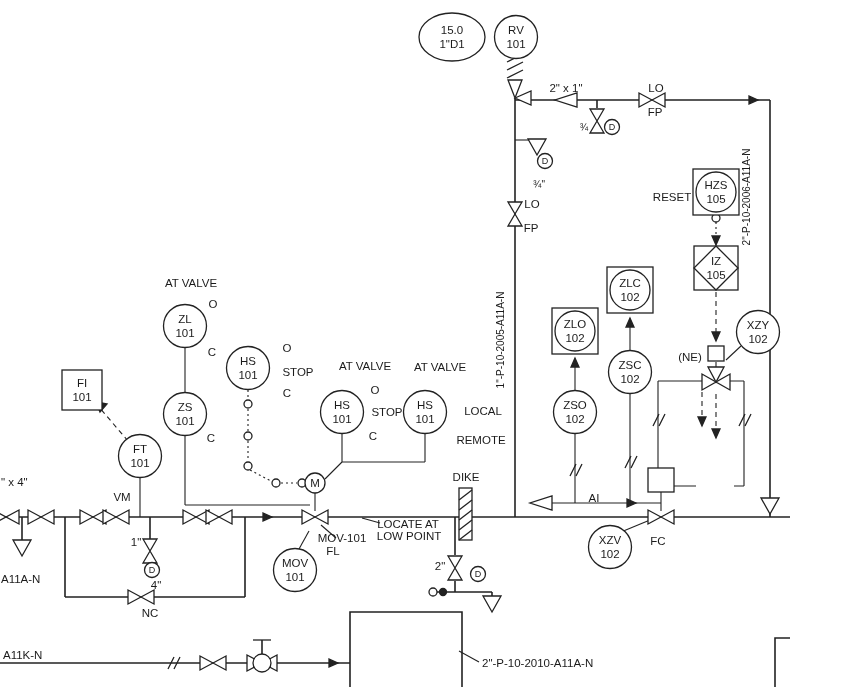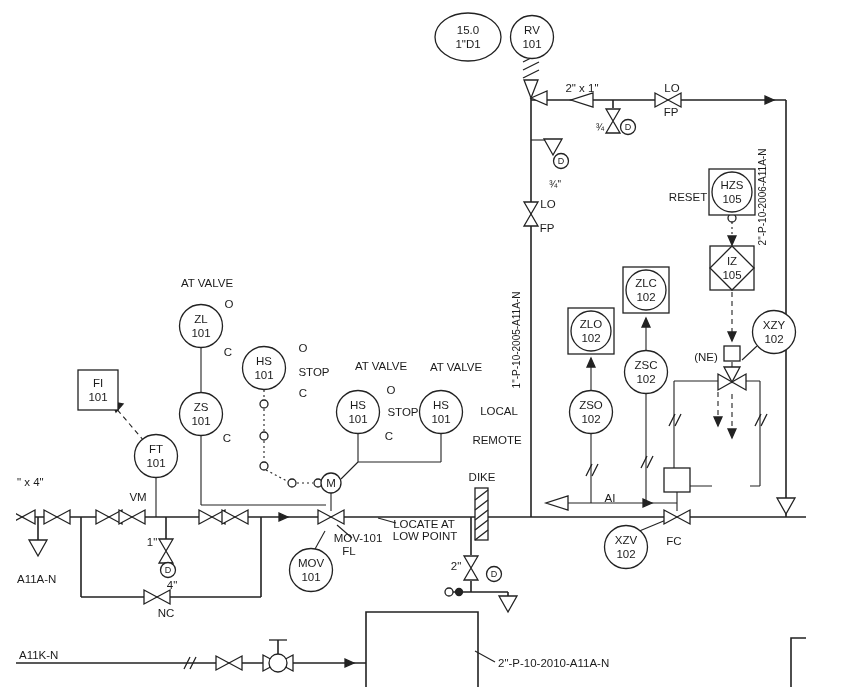--- a/index.html
+++ b/index.html
@@ -1,16 +1,16 @@
 <!DOCTYPE html>
 <html><head>
 <meta charset="utf-8">
 <style>
   html,body{margin:0;padding:0;background:#fff;}
-  .stage{position:relative;width:790px;height:687px;background:#ffffff;overflow:hidden;margin-left:16px;}
+  .stage{position:relative;width:790px;height:687px;background:#ffffff;overflow:hidden;}
   svg{position:absolute;left:0;top:0;}
   svg path, svg rect, svg circle, svg ellipse, svg polygon, svg line{
     stroke:#222;stroke-width:1.3;
   }
   .pipe{fill:none;stroke:#222;stroke-width:1.6;}
   .thin{stroke-width:1.1;}
   .dash{stroke-dasharray:5 4;}
   .dot{stroke-dasharray:2 3;}
   svg text{
     font-family:"Liberation Sans","DejaVu Sans",sans-serif;

